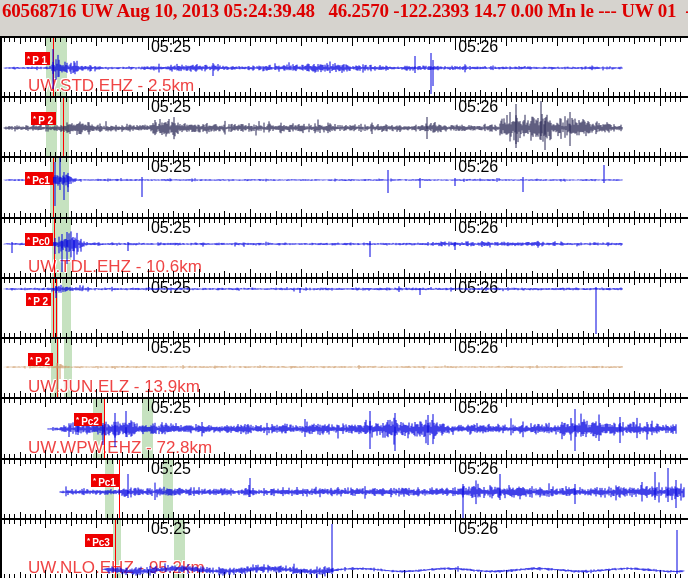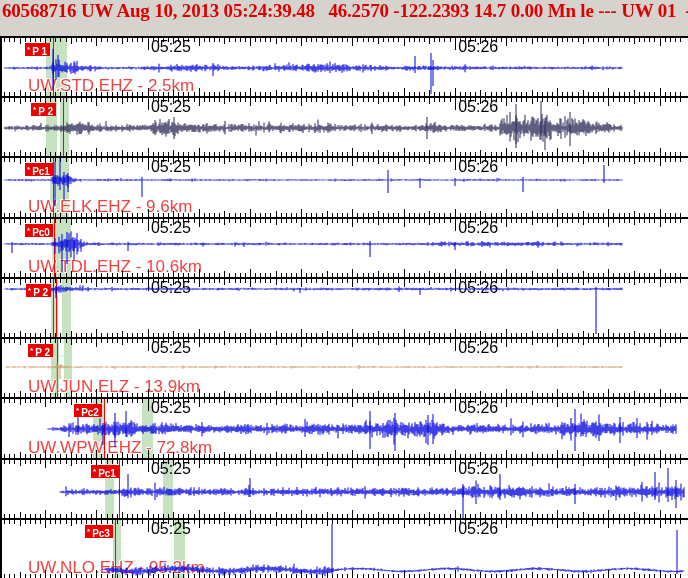--- a/index.html
+++ b/index.html
@@ -12,21 +12,21 @@
           font-family:"Liberation Serif",serif;font-weight:bold;font-size:12.5px;color:#dd0000;}
   #plot{position:absolute;left:0;top:36px;width:688px;height:542px;background:#ffffff;}
   #left-edge{position:absolute;left:0;top:36px;width:2px;height:542px;background:#000;z-index:9;}
   .row{position:absolute;left:0;width:688px;border-top:2px solid #000;box-sizing:border-box;
        background:#fff;overflow:hidden;}
   .band{position:absolute;top:0;bottom:0;background:#c6e2c0;z-index:0;}
   .tlabel{position:absolute;top:0px;font-size:16px;color:#000;z-index:1;white-space:pre;}
   .slabel{position:absolute;bottom:0px;left:28px;font-size:17px;color:#ef4444;z-index:1;white-space:pre;
           text-shadow:-1px 0 #fff,1px 0 #fff,0 -1px #fff,0 1px #fff,1px 1px #fff,-1px -1px #fff;}
   .wsvg{position:absolute;left:0;top:0;z-index:2;}
-  .flag{position:absolute;top:5px;height:13px;line-height:13px;background:#ee0000;color:#fff;
+  .flag{position:absolute;top:14px;height:13px;line-height:13px;background:#ee0000;color:#fff;
         z-index:3;padding:0 3px 0 2px;font-size:10px;font-weight:bold;white-space:pre;}
   .flag .star{font-size:8px;vertical-align:3px;margin-right:2px;}
 </style>
 </head>
 <body>
 
 <div id="app">
   <div id="header">
     <div id="title">60568716 UW Aug 10, 2013 05:24:39.48   46.2570 -122.2393 14.7 0.00 Mn le --- UW 01  -1</div>
   </div>
@@ -52,21 +52,20 @@
           <path d="M4.6 0L4.6 4M4.6 58L4.6 54M9.7 0L9.7 4M9.7 58L9.7 54M14.8 0L14.8 4M14.8 58L14.8 54M20.0 0L20.0 6M20.0 58L20.0 52M25.1 0L25.1 4M25.1 58L25.1 54M30.2 0L30.2 4M30.2 58L30.2 54M35.3 0L35.3 4M35.3 58L35.3 54M40.4 0L40.4 4M40.4 58L40.4 54M45.6 0L45.6 8M45.6 58L45.6 50M50.7 0L50.7 4M50.7 58L50.7 54M55.8 0L55.8 4M55.8 58L55.8 54M60.9 0L60.9 4M60.9 58L60.9 54M66.0 0L66.0 4M66.0 58L66.0 54M71.2 0L71.2 6M71.2 58L71.2 52M76.3 0L76.3 4M76.3 58L76.3 54M81.4 0L81.4 4M81.4 58L81.4 54M86.5 0L86.5 4M86.5 58L86.5 54M91.6 0L91.6 4M91.6 58L91.6 54M96.8 0L96.8 8M96.8 58L96.8 50M101.9 0L101.9 4M101.9 58L101.9 54M107.0 0L107.0 4M107.0 58L107.0 54M112.1 0L112.1 4M112.1 58L112.1 54M117.2 0L117.2 4M117.2 58L117.2 54M122.4 0L122.4 6M122.4 58L122.4 52M127.5 0L127.5 4M127.5 58L127.5 54M132.6 0L132.6 4M132.6 58L132.6 54M137.7 0L137.7 4M137.7 58L137.7 54M142.8 0L142.8 4M142.8 58L142.8 54M148.0 0L148.0 12M148.0 58L148.0 50M153.1 0L153.1 4M153.1 58L153.1 54M158.2 0L158.2 4M158.2 58L158.2 54M163.3 0L163.3 4M163.3 58L163.3 54M168.4 0L168.4 4M168.4 58L168.4 54M173.6 0L173.6 6M173.6 58L173.6 52M178.7 0L178.7 4M178.7 58L178.7 54M183.8 0L183.8 4M183.8 58L183.8 54M188.9 0L188.9 4M188.9 58L188.9 54M194.0 0L194.0 4M194.0 58L194.0 54M199.2 0L199.2 8M199.2 58L199.2 50M204.3 0L204.3 4M204.3 58L204.3 54M209.4 0L209.4 4M209.4 58L209.4 54M214.5 0L214.5 4M214.5 58L214.5 54M219.6 0L219.6 4M219.6 58L219.6 54M224.8 0L224.8 6M224.8 58L224.8 52M229.9 0L229.9 4M229.9 58L229.9 54M235.0 0L235.0 4M235.0 58L235.0 54M240.1 0L240.1 4M240.1 58L240.1 54M245.2 0L245.2 4M245.2 58L245.2 54M250.4 0L250.4 8M250.4 58L250.4 50M255.5 0L255.5 4M255.5 58L255.5 54M260.6 0L260.6 4M260.6 58L260.6 54M265.7 0L265.7 4M265.7 58L265.7 54M270.8 0L270.8 4M270.8 58L270.8 54M276.0 0L276.0 6M276.0 58L276.0 52M281.1 0L281.1 4M281.1 58L281.1 54M286.2 0L286.2 4M286.2 58L286.2 54M291.3 0L291.3 4M291.3 58L291.3 54M296.4 0L296.4 4M296.4 58L296.4 54M301.6 0L301.6 8M301.6 58L301.6 50M306.7 0L306.7 4M306.7 58L306.7 54M311.8 0L311.8 4M311.8 58L311.8 54M316.9 0L316.9 4M316.9 58L316.9 54M322.0 0L322.0 4M322.0 58L322.0 54M327.2 0L327.2 6M327.2 58L327.2 52M332.3 0L332.3 4M332.3 58L332.3 54M337.4 0L337.4 4M337.4 58L337.4 54M342.5 0L342.5 4M342.5 58L342.5 54M347.6 0L347.6 4M347.6 58L347.6 54M352.8 0L352.8 8M352.8 58L352.8 50M357.9 0L357.9 4M357.9 58L357.9 54M363.0 0L363.0 4M363.0 58L363.0 54M368.1 0L368.1 4M368.1 58L368.1 54M373.2 0L373.2 4M373.2 58L373.2 54M378.4 0L378.4 6M378.4 58L378.4 52M383.5 0L383.5 4M383.5 58L383.5 54M388.6 0L388.6 4M388.6 58L388.6 54M393.7 0L393.7 4M393.7 58L393.7 54M398.8 0L398.8 4M398.8 58L398.8 54M404.0 0L404.0 8M404.0 58L404.0 50M409.1 0L409.1 4M409.1 58L409.1 54M414.2 0L414.2 4M414.2 58L414.2 54M419.3 0L419.3 4M419.3 58L419.3 54M424.4 0L424.4 4M424.4 58L424.4 54M429.6 0L429.6 6M429.6 58L429.6 52M434.7 0L434.7 4M434.7 58L434.7 54M439.8 0L439.8 4M439.8 58L439.8 54M444.9 0L444.9 4M444.9 58L444.9 54M450.0 0L450.0 4M450.0 58L450.0 54M455.2 0L455.2 12M455.2 58L455.2 50M460.3 0L460.3 4M460.3 58L460.3 54M465.4 0L465.4 4M465.4 58L465.4 54M470.5 0L470.5 4M470.5 58L470.5 54M475.6 0L475.6 4M475.6 58L475.6 54M480.8 0L480.8 6M480.8 58L480.8 52M485.9 0L485.9 4M485.9 58L485.9 54M491.0 0L491.0 4M491.0 58L491.0 54M496.1 0L496.1 4M496.1 58L496.1 54M501.2 0L501.2 4M501.2 58L501.2 54M506.4 0L506.4 8M506.4 58L506.4 50M511.5 0L511.5 4M511.5 58L511.5 54M516.6 0L516.6 4M516.6 58L516.6 54M521.7 0L521.7 4M521.7 58L521.7 54M526.8 0L526.8 4M526.8 58L526.8 54M532.0 0L532.0 6M532.0 58L532.0 52M537.1 0L537.1 4M537.1 58L537.1 54M542.2 0L542.2 4M542.2 58L542.2 54M547.3 0L547.3 4M547.3 58L547.3 54M552.4 0L552.4 4M552.4 58L552.4 54M557.6 0L557.6 8M557.6 58L557.6 50M562.7 0L562.7 4M562.7 58L562.7 54M567.8 0L567.8 4M567.8 58L567.8 54M572.9 0L572.9 4M572.9 58L572.9 54M578.0 0L578.0 4M578.0 58L578.0 54M583.2 0L583.2 6M583.2 58L583.2 52M588.3 0L588.3 4M588.3 58L588.3 54M593.4 0L593.4 4M593.4 58L593.4 54M598.5 0L598.5 4M598.5 58L598.5 54M603.6 0L603.6 4M603.6 58L603.6 54M608.8 0L608.8 8M608.8 58L608.8 50M613.9 0L613.9 4M613.9 58L613.9 54M619.0 0L619.0 4M619.0 58L619.0 54M624.1 0L624.1 4M624.1 58L624.1 54M629.2 0L629.2 4M629.2 58L629.2 54M634.4 0L634.4 6M634.4 58L634.4 52M639.5 0L639.5 4M639.5 58L639.5 54M644.6 0L644.6 4M644.6 58L644.6 54M649.7 0L649.7 4M649.7 58L649.7 54M654.8 0L654.8 4M654.8 58L654.8 54M660.0 0L660.0 8M660.0 58L660.0 50M665.1 0L665.1 4M665.1 58L665.1 54M670.2 0L670.2 4M670.2 58L670.2 54M675.3 0L675.3 4M675.3 58L675.3 54M680.4 0L680.4 4M680.4 58L680.4 54" stroke="#000" stroke-width="1" shape-rendering="crispEdges"></path>
           <path d="M63 0L63 58" stroke="#ff0000" stroke-width="1" shape-rendering="crispEdges"></path>
           <path d="M4 29.6L4 30.3M5 29.4L5 30.8M6 28.6L6 31.5M7 29.5L7 30.8M8 28.8L8 31.1M9 28.0L9 31.6M10 28.5L10 31.3M11 28.7L11 30.6M12 28.2L12 31.8M13 29.2L13 30.6M14 29.6L14 31.0M15 28.0L15 33.4M16 29.2L16 31.1M17 27.4L17 31.7M18 29.0L18 31.3M19 27.8L19 31.0M20 29.2L20 30.7M21 28.7L21 31.8M22 29.3L22 31.6M23 28.5L23 31.3M24 29.3L24 31.0M25 29.1L25 31.1M26 27.3L26 32.0M27 27.6L27 31.5M28 27.9L28 32.8M29 29.5L29 31.0M30 28.8L30 31.5M31 28.9L31 30.8M32 28.3L32 31.4M33 27.2L33 32.6M34 26.9L34 31.4M35 28.7L35 31.6M36 27.7L36 31.8M37 28.6L37 31.5M38 28.4L38 32.3M39 28.1L39 32.0M40 27.2L40 31.7M41 25.1L41 32.0M42 29.2L42 31.4M43 29.0L43 31.4M44 29.0L44 31.2M45 29.2L45 30.6M46 27.0L46 33.5M47 28.9L47 31.2M48 26.8L48 33.6M49 29.4L49 31.5M50 28.5L50 31.4M51 29.2L51 32.1M52 28.9L52 31.1M53 28.7L53 31.3M54 28.7L54 32.2M55 27.4L55 32.5M56 29.1L56 31.7M57 27.3L57 32.9M58 28.5L58 31.5M59 28.7L59 32.1M60 28.8L60 32.4M61 27.2L61 33.9M62 27.9L62 33.0M63 29.2L63 31.6M64 27.8L64 33.9M65 28.2L65 31.9M66 28.1L66 33.0M67 24.4L67 34.7M68 26.9L68 34.3M69 26.3L69 34.1M70 26.5L70 35.9M71 26.4L71 33.2M72 25.2L72 32.8M73 27.5L73 33.3M74 26.7L74 32.3M75 27.9L75 32.9M76 26.9L76 32.7M77 25.9L77 36.9M78 26.0L78 33.2M79 25.1L79 35.9M80 23.6L80 36.0M81 26.4L81 36.2M82 25.7L82 34.3M83 25.7L83 32.3M84 27.4L84 31.8M85 26.7L85 33.0M86 26.8L86 32.0M87 28.0L87 32.3M88 24.1L88 34.2M89 24.3L89 36.5M90 27.4L90 33.8M91 28.0L91 32.1M92 26.5L92 32.9M93 27.9L93 32.9M94 28.5L94 32.7M95 28.7L95 31.2M96 28.9L96 32.3M97 27.7L97 32.6M98 26.8L98 31.5M99 28.7L99 33.0M100 25.5L100 34.1M101 28.0L101 33.3M102 28.5L102 32.6M103 29.4L103 30.9M104 27.8L104 31.4M105 29.4L105 31.3M106 23.2L106 32.9M107 28.3L107 32.1M108 28.6L108 33.4M109 29.0L109 32.1M110 29.0L110 32.4M111 27.8L111 33.3M112 28.1L112 32.2M113 28.4L113 32.2M114 28.8L114 31.1M115 28.7L115 32.4M116 26.9L116 33.5M117 28.5L117 31.6M118 29.0L118 32.1M119 28.4L119 32.0M120 29.0L120 31.2M121 29.1L121 31.6M122 27.3L122 33.8M123 28.4L123 32.3M124 29.0L124 32.1M125 29.2L125 31.2M126 28.4L126 32.2M127 25.8L127 31.8M128 28.9L128 32.6M129 27.3L129 32.3M130 26.6L130 33.6M131 27.4L131 31.7M132 28.7L132 31.3M133 27.8L133 32.8M134 27.4L134 31.4M135 28.9L135 31.4M136 29.0L136 31.7M137 27.1L137 31.7M138 28.3L138 32.0M139 28.3L139 32.4M140 27.2L140 31.3M141 28.2L141 32.3M142 27.6L142 31.7M143 27.0L143 31.0M144 28.1L144 31.7M145 26.7L145 31.8M146 28.7L146 31.2M147 27.4L147 32.0M148 28.0L148 31.5M149 28.7L149 30.9M150 27.3L150 31.4M151 27.4L151 33.3M152 27.1L152 32.2M153 25.1L153 35.4M154 26.8L154 35.5M155 22.0L155 37.1M156 24.3L156 35.7M157 28.2L157 33.9M158 27.9L158 31.3M159 25.8L159 33.3M160 21.0L160 35.1M161 27.3L161 34.9M162 24.5L162 37.0M163 27.1L163 34.4M164 24.9L164 36.1M165 24.4L165 34.9M166 24.3L166 38.6M167 25.9L167 36.2M168 23.1L168 34.9M169 21.0L169 35.7M170 28.4L170 31.7M171 27.3L171 34.6M172 23.9L172 34.1M173 24.8L173 36.9M174 19.1L174 41.2M175 25.3L175 38.3M176 27.4L176 34.1M177 27.3L177 35.1M178 24.6L178 36.0M179 27.5L179 31.8M180 26.1L180 33.1M181 28.1L181 32.0M182 26.9L182 34.1M183 28.1L183 32.4M184 25.9L184 32.5M185 25.2L185 31.9M186 28.4L186 32.6M187 26.7L187 33.9M188 28.1L188 32.0M189 26.9L189 33.4M190 26.9L190 31.7M191 26.7L191 31.8M192 26.8L192 34.0M193 27.6L193 33.6M194 27.2L194 33.8M195 26.7L195 34.0M196 27.7L196 33.4M197 28.7L197 30.8M198 26.7L198 33.5M199 26.9L199 34.3M200 28.4L200 34.3M201 28.6L201 31.5M202 27.9L202 31.2M203 26.2L203 33.8M204 26.8L204 32.8M205 28.9L205 32.6M206 26.2L206 33.3M207 25.0L207 35.6M208 28.5L208 32.6M209 27.7L209 34.1M210 27.8L210 31.7M211 27.9L211 33.6M212 28.2L212 32.8M213 27.6L213 31.4M214 26.7L214 33.5M215 26.3L215 32.4M216 26.2L216 33.1M217 27.8L217 31.9M218 29.1L218 31.7M219 28.4L219 33.3M220 27.9L220 33.2M221 28.5L221 31.2M222 27.7L222 31.5M223 28.8L223 32.6M224 26.7L224 34.5M225 22.9L225 36.5M226 29.3L226 31.3M227 29.2L227 30.9M228 28.6L228 30.6M229 26.2L229 33.6M230 28.8L230 30.6M231 26.3L231 34.0M232 25.9L232 33.1M233 28.5L233 31.8M234 27.0L234 32.2M235 26.1L235 32.4M236 28.2L236 31.3M237 28.1L237 31.7M238 27.6L238 32.9M239 26.7L239 31.5M240 27.9L240 31.0M241 26.2L241 33.0M242 26.1L242 32.7M243 26.3L243 33.8M244 28.3L244 31.3M245 27.5L245 32.3M246 27.3L246 32.2M247 28.6L247 30.8M248 28.0L248 31.1M249 25.2L249 33.7M250 28.3L250 31.8M251 27.9L251 33.4M252 28.0L252 33.1M253 29.3L253 31.5M254 26.5L254 33.0M255 29.0L255 31.0M256 27.1L256 37.5M257 28.2L257 32.4M258 28.3L258 31.5M259 23.1L259 32.7M260 27.6L260 31.0M261 27.6L261 32.7M262 28.2L262 30.8M263 29.2L263 31.5M264 24.6L264 34.5M265 29.0L265 31.6M266 29.3L266 31.5M267 28.1L267 31.8M268 26.3L268 31.7M269 23.3L269 34.4M270 25.7L270 32.9M271 27.3L271 31.4M272 28.1L272 30.9M273 27.4L273 33.0M274 28.5L274 31.4M275 28.5L275 31.2M276 28.0L276 31.9M277 28.7L277 31.4M278 27.9L278 31.9M279 27.7L279 31.8M280 27.4L280 34.5M281 24.7L281 35.3M282 28.1L282 33.0M283 28.1L283 32.7M284 27.0L284 33.4M285 28.4L285 31.5M286 27.9L286 31.5M287 28.3L287 31.8M288 28.7L288 32.1M289 28.3L289 33.9M290 26.9L290 34.0M291 27.2L291 31.2M292 26.8L292 31.7M293 25.3L293 33.4M294 28.8L294 31.4M295 27.5L295 31.6M296 27.4L296 32.4M297 28.5L297 31.3M298 26.8L298 33.0M299 26.1L299 32.7M300 28.0L300 33.4M301 27.7L301 33.0M302 27.8L302 33.5M303 27.6L303 35.1M304 25.9L304 32.2M305 28.2L305 31.9M306 29.3L306 31.3M307 28.1L307 31.5M308 29.2L308 30.8M309 25.7L309 34.2M310 28.2L310 31.4M311 27.1L311 31.6M312 29.1L312 32.1M313 28.8L313 31.0M314 28.7L314 33.1M315 25.3L315 35.2M316 28.2L316 33.6M317 28.8L317 32.0M318 21.5L318 33.7M319 27.0L319 32.1M320 26.9L320 35.0M321 27.8L321 31.7M322 27.6L322 31.0M323 29.0L323 32.2M324 28.3L324 34.4M325 28.9L325 31.8M326 28.0L326 32.4M327 28.1L327 32.9M328 24.6L328 35.1M329 26.8L329 32.9M330 25.3L330 34.1M331 26.5L331 31.7M332 28.6L332 32.9M333 28.0L333 31.3M334 28.8L334 32.3M335 26.0L335 33.1M336 28.6L336 31.3M337 28.9L337 31.1M338 27.1L338 31.1M339 29.3L339 30.9M340 27.1L340 32.9M341 28.9L341 30.7M342 27.3L342 31.7M343 28.7L343 30.5M344 28.7L344 33.0M345 28.0L345 32.2M346 27.0L346 32.3M347 28.5L347 31.2M348 28.2L348 30.9M349 29.1L349 31.3M350 27.2L350 32.5M351 27.8L351 32.2M352 27.9L352 32.3M353 27.5L353 31.1M354 27.7L354 33.2M355 26.3L355 32.0M356 28.8L356 31.4M357 28.6L357 30.8M358 28.8L358 30.5M359 27.1L359 32.9M360 28.9L360 31.1M361 25.8L361 34.0M362 28.9L362 31.0M363 28.8L363 32.4M364 29.5L364 30.5M365 26.5L365 33.0M366 28.5L366 31.1M367 28.5L367 32.3M368 28.1L368 31.4M369 29.3L369 30.8M370 28.4L370 30.6M371 26.3L371 33.4M372 24.6L372 36.0M373 27.0L373 31.5M374 28.5L374 30.8M375 29.0L375 32.4M376 28.5L376 31.4M377 27.5L377 31.2M378 26.0L378 32.3M379 28.3L379 32.1M380 28.7L380 32.0M381 27.9L381 31.4M382 28.6L382 34.0M383 28.1L383 32.9M384 27.9L384 32.7M385 27.7L385 31.4M386 26.3L386 33.1M387 27.1L387 33.4M388 28.8L388 31.2M389 27.9L389 30.9M390 28.8L390 31.8M391 28.0L391 30.9M392 27.1L392 32.6M393 28.6L393 33.2M394 29.0L394 30.9M395 28.7L395 31.8M396 28.3L396 31.3M397 27.6L397 33.8M398 28.7L398 32.2M399 27.7L399 32.2M400 27.3L400 34.0M401 28.4L401 32.5M402 29.3L402 31.3M403 29.1L403 31.5M404 28.4L404 31.6M405 28.5L405 31.6M406 28.5L406 31.0M407 28.7L407 31.9M408 28.5L408 32.4M409 28.3L409 31.4M410 28.9L410 31.1M411 28.8L411 30.5M412 28.4L412 32.2M413 28.7L413 31.4M414 28.2L414 31.9M415 27.9L415 32.1M416 26.7L416 33.5M417 29.5L417 30.6M418 28.3L418 31.3M419 28.1L419 31.3M420 28.7L420 33.0M421 27.8L421 32.3M422 27.1L422 32.0M423 27.5L423 32.1M424 28.6L424 31.8M425 28.2L425 33.2M426 25.5L426 33.0M427 27.8L427 30.8M428 28.5L428 33.1M429 27.7L429 31.3M430 26.5L430 32.0M431 25.0L431 33.1M432 27.8L432 31.2M433 26.9L433 34.5M434 25.1L434 34.5M435 24.0L435 34.1M436 27.5L436 32.8M437 28.7L437 32.6M438 27.9L438 34.4M439 26.6L439 32.5M440 27.0L440 33.5M441 27.6L441 34.1M442 28.8L442 31.9M443 28.5L443 31.8M444 27.7L444 31.5M445 27.5L445 32.4M446 28.1L446 33.5M447 29.0L447 31.7M448 29.5L448 31.1M449 28.6L449 30.7M450 29.0L450 31.3M451 27.4L451 32.5M452 27.0L452 31.0M453 27.8L453 31.2M454 27.6L454 32.4M455 29.1L455 30.9M456 27.4L456 33.0M457 26.6L457 31.3M458 28.0L458 32.5M459 28.5L459 32.9M460 27.7L460 32.4M461 28.7L461 31.3M462 26.7L462 33.0M463 28.2L463 32.1M464 28.1L464 32.8M465 28.6L465 32.9M466 29.1L466 31.9M467 28.8L467 31.7M468 28.6L468 31.4M469 27.1L469 31.4M470 28.6L470 31.7M471 27.4L471 32.3M472 28.0L472 31.0M473 28.5L473 32.6M474 28.1L474 31.9M475 28.1L475 32.3M476 29.3L476 30.8M477 28.1L477 31.4M478 28.3L478 30.9M479 28.1L479 31.9M480 28.1L480 32.0M481 29.2L481 32.2M482 28.5L482 32.2M483 29.4L483 30.8M484 26.8L484 31.6M485 25.8L485 33.1M486 28.7L486 30.6M487 28.4L487 31.7M488 28.4L488 32.3M489 28.1L489 31.5M490 27.1L490 33.6M491 26.9L491 32.9M492 26.5L492 33.7M493 28.7L493 31.4M494 29.1L494 31.4M495 26.8L495 32.2M496 28.1L496 33.1M497 29.2L497 31.4M498 28.7L498 31.8M499 29.3L499 30.9M500 25.6L500 37.4M501 22.7L501 35.5M502 20.7L502 36.2M503 25.9L503 32.2M504 20.4L504 35.4M505 24.6L505 35.1M506 26.4L506 36.5M507 17.0L507 36.7M508 26.3L508 35.8M509 25.4L509 35.1M510 14.0L510 43.5M511 26.4L511 38.7M512 24.0L512 35.0M513 23.2L513 32.9M514 23.6L514 42.3M515 23.7L515 34.4M516 17.2L516 46.0M517 19.9L517 35.8M518 23.3L518 44.1M519 24.3L519 33.8M520 23.1L520 40.1M521 25.9L521 36.1M522 27.3L522 32.4M523 23.4L523 35.1M524 22.1L524 38.3M525 16.8L525 35.2M526 26.7L526 35.0M527 24.7L527 34.8M528 22.3L528 36.0M529 27.6L529 32.1M530 25.6L530 34.2M531 23.1L531 42.7M532 18.7L532 37.4M533 18.9L533 38.9M534 20.3L534 35.3M535 25.3L535 35.7M536 21.6L536 38.8M537 22.7L537 37.2M538 20.0L538 38.7M539 27.3L539 35.5M540 23.8L540 41.5M541 23.1L541 38.0M542 16.0L542 35.3M543 20.6L543 43.7M544 26.3L544 37.9M545 22.9L545 36.7M546 18.9L546 38.9M547 16.8L547 40.4M548 23.6L548 33.8M549 24.5L549 38.0M550 22.5L550 42.2M551 24.9L551 41.1M552 27.5L552 31.9M553 26.4L553 33.4M554 26.5L554 33.4M555 27.5L555 32.1M556 27.2L556 34.2M557 24.8L557 33.3M558 25.7L558 38.1M559 26.9L559 35.1M560 20.2L560 35.0M561 20.7L561 40.9M562 27.9L562 31.4M563 24.5L563 34.1M564 28.3L564 31.6M565 18.2L565 39.8M566 28.1L566 32.1M567 22.3L567 37.4M568 20.4L568 34.2M569 25.6L569 33.1M570 25.9L570 34.7M571 27.3L571 35.7M572 20.0L572 35.3M573 21.7L573 34.7M574 26.7L574 34.8M575 20.6L575 35.7M576 24.4L576 35.3M577 25.1L577 37.3M578 27.1L578 33.6M579 22.1L579 37.3M580 24.5L580 34.2M581 24.7L581 33.8M582 23.6L582 34.2M583 21.1L583 34.0M584 22.2L584 35.6M585 23.7L585 32.9M586 26.7L586 38.1M587 25.1L587 34.3M588 23.1L588 35.3M589 24.2L589 35.3M590 26.2L590 34.7M591 28.5L591 32.6M592 26.6L592 34.6M593 25.8L593 32.9M594 27.3L594 31.6M595 28.3L595 32.0M596 24.7L596 36.1M597 23.4L597 34.2M598 27.3L598 31.0M599 25.1L599 33.5M600 27.2L600 32.8M601 27.0L601 32.4M602 28.8L602 33.4M603 26.3L603 32.4M604 26.7L604 32.9M605 26.5L605 34.3M606 26.5L606 31.8M607 24.2L607 32.6M608 25.7L608 33.3M609 26.2L609 34.6M610 26.2L610 31.3M611 27.0L611 32.7M612 28.9L612 31.5M613 28.9L613 31.7M614 26.2L614 33.5M615 28.0L615 31.5M616 28.8L616 30.9M617 28.6L617 31.9M618 28.7L618 30.9M619 28.1L619 32.2M620 28.1L620 31.4M621 26.7L621 33.2M622 29.0L622 31.5M427 19L427 41M516 6L516 50M541 3L541 42M545 20L545 52M570 14L570 48" stroke="#2b2857" stroke-width="1" fill="none"></path>
         </svg>
         <div class="flag" style="left: 31px;"><span class="star">*</span><span>P 2</span></div>
       </div>
       <div class="row" style="top: 120px; height: 61px;">
         <div class="band" style="left: 50px; width: 19px;"></div>
         <span class="tlabel" style="left: 150.96px;">05:25</span>
         <span class="tlabel" style="left: 458.16px;">05:26</span>
-        <span class="slabel">UW.ELK.EHZ - 9.6km</span>
         <svg width="688" height="59" viewBox="0 0 688 59" class="wsvg">
           <path d="M4.6 0L4.6 4M4.6 59L4.6 55M9.7 0L9.7 4M9.7 59L9.7 55M14.8 0L14.8 4M14.8 59L14.8 55M20.0 0L20.0 6M20.0 59L20.0 53M25.1 0L25.1 4M25.1 59L25.1 55M30.2 0L30.2 4M30.2 59L30.2 55M35.3 0L35.3 4M35.3 59L35.3 55M40.4 0L40.4 4M40.4 59L40.4 55M45.6 0L45.6 8M45.6 59L45.6 51M50.7 0L50.7 4M50.7 59L50.7 55M55.8 0L55.8 4M55.8 59L55.8 55M60.9 0L60.9 4M60.9 59L60.9 55M66.0 0L66.0 4M66.0 59L66.0 55M71.2 0L71.2 6M71.2 59L71.2 53M76.3 0L76.3 4M76.3 59L76.3 55M81.4 0L81.4 4M81.4 59L81.4 55M86.5 0L86.5 4M86.5 59L86.5 55M91.6 0L91.6 4M91.6 59L91.6 55M96.8 0L96.8 8M96.8 59L96.8 51M101.9 0L101.9 4M101.9 59L101.9 55M107.0 0L107.0 4M107.0 59L107.0 55M112.1 0L112.1 4M112.1 59L112.1 55M117.2 0L117.2 4M117.2 59L117.2 55M122.4 0L122.4 6M122.4 59L122.4 53M127.5 0L127.5 4M127.5 59L127.5 55M132.6 0L132.6 4M132.6 59L132.6 55M137.7 0L137.7 4M137.7 59L137.7 55M142.8 0L142.8 4M142.8 59L142.8 55M148.0 0L148.0 12M148.0 59L148.0 51M153.1 0L153.1 4M153.1 59L153.1 55M158.2 0L158.2 4M158.2 59L158.2 55M163.3 0L163.3 4M163.3 59L163.3 55M168.4 0L168.4 4M168.4 59L168.4 55M173.6 0L173.6 6M173.6 59L173.6 53M178.7 0L178.7 4M178.7 59L178.7 55M183.8 0L183.8 4M183.8 59L183.8 55M188.9 0L188.9 4M188.9 59L188.9 55M194.0 0L194.0 4M194.0 59L194.0 55M199.2 0L199.2 8M199.2 59L199.2 51M204.3 0L204.3 4M204.3 59L204.3 55M209.4 0L209.4 4M209.4 59L209.4 55M214.5 0L214.5 4M214.5 59L214.5 55M219.6 0L219.6 4M219.6 59L219.6 55M224.8 0L224.8 6M224.8 59L224.8 53M229.9 0L229.9 4M229.9 59L229.9 55M235.0 0L235.0 4M235.0 59L235.0 55M240.1 0L240.1 4M240.1 59L240.1 55M245.2 0L245.2 4M245.2 59L245.2 55M250.4 0L250.4 8M250.4 59L250.4 51M255.5 0L255.5 4M255.5 59L255.5 55M260.6 0L260.6 4M260.6 59L260.6 55M265.7 0L265.7 4M265.7 59L265.7 55M270.8 0L270.8 4M270.8 59L270.8 55M276.0 0L276.0 6M276.0 59L276.0 53M281.1 0L281.1 4M281.1 59L281.1 55M286.2 0L286.2 4M286.2 59L286.2 55M291.3 0L291.3 4M291.3 59L291.3 55M296.4 0L296.4 4M296.4 59L296.4 55M301.6 0L301.6 8M301.6 59L301.6 51M306.7 0L306.7 4M306.7 59L306.7 55M311.8 0L311.8 4M311.8 59L311.8 55M316.9 0L316.9 4M316.9 59L316.9 55M322.0 0L322.0 4M322.0 59L322.0 55M327.2 0L327.2 6M327.2 59L327.2 53M332.3 0L332.3 4M332.3 59L332.3 55M337.4 0L337.4 4M337.4 59L337.4 55M342.5 0L342.5 4M342.5 59L342.5 55M347.6 0L347.6 4M347.6 59L347.6 55M352.8 0L352.8 8M352.8 59L352.8 51M357.9 0L357.9 4M357.9 59L357.9 55M363.0 0L363.0 4M363.0 59L363.0 55M368.1 0L368.1 4M368.1 59L368.1 55M373.2 0L373.2 4M373.2 59L373.2 55M378.4 0L378.4 6M378.4 59L378.4 53M383.5 0L383.5 4M383.5 59L383.5 55M388.6 0L388.6 4M388.6 59L388.6 55M393.7 0L393.7 4M393.7 59L393.7 55M398.8 0L398.8 4M398.8 59L398.8 55M404.0 0L404.0 8M404.0 59L404.0 51M409.1 0L409.1 4M409.1 59L409.1 55M414.2 0L414.2 4M414.2 59L414.2 55M419.3 0L419.3 4M419.3 59L419.3 55M424.4 0L424.4 4M424.4 59L424.4 55M429.6 0L429.6 6M429.6 59L429.6 53M434.7 0L434.7 4M434.7 59L434.7 55M439.8 0L439.8 4M439.8 59L439.8 55M444.9 0L444.9 4M444.9 59L444.9 55M450.0 0L450.0 4M450.0 59L450.0 55M455.2 0L455.2 12M455.2 59L455.2 51M460.3 0L460.3 4M460.3 59L460.3 55M465.4 0L465.4 4M465.4 59L465.4 55M470.5 0L470.5 4M470.5 59L470.5 55M475.6 0L475.6 4M475.6 59L475.6 55M480.8 0L480.8 6M480.8 59L480.8 53M485.9 0L485.9 4M485.9 59L485.9 55M491.0 0L491.0 4M491.0 59L491.0 55M496.1 0L496.1 4M496.1 59L496.1 55M501.2 0L501.2 4M501.2 59L501.2 55M506.4 0L506.4 8M506.4 59L506.4 51M511.5 0L511.5 4M511.5 59L511.5 55M516.6 0L516.6 4M516.6 59L516.6 55M521.7 0L521.7 4M521.7 59L521.7 55M526.8 0L526.8 4M526.8 59L526.8 55M532.0 0L532.0 6M532.0 59L532.0 53M537.1 0L537.1 4M537.1 59L537.1 55M542.2 0L542.2 4M542.2 59L542.2 55M547.3 0L547.3 4M547.3 59L547.3 55M552.4 0L552.4 4M552.4 59L552.4 55M557.6 0L557.6 8M557.6 59L557.6 51M562.7 0L562.7 4M562.7 59L562.7 55M567.8 0L567.8 4M567.8 59L567.8 55M572.9 0L572.9 4M572.9 59L572.9 55M578.0 0L578.0 4M578.0 59L578.0 55M583.2 0L583.2 6M583.2 59L583.2 53M588.3 0L588.3 4M588.3 59L588.3 55M593.4 0L593.4 4M593.4 59L593.4 55M598.5 0L598.5 4M598.5 59L598.5 55M603.6 0L603.6 4M603.6 59L603.6 55M608.8 0L608.8 8M608.8 59L608.8 51M613.9 0L613.9 4M613.9 59L613.9 55M619.0 0L619.0 4M619.0 59L619.0 55M624.1 0L624.1 4M624.1 59L624.1 55M629.2 0L629.2 4M629.2 59L629.2 55M634.4 0L634.4 6M634.4 59L634.4 53M639.5 0L639.5 4M639.5 59L639.5 55M644.6 0L644.6 4M644.6 59L644.6 55M649.7 0L649.7 4M649.7 59L649.7 55M654.8 0L654.8 4M654.8 59L654.8 55M660.0 0L660.0 8M660.0 59L660.0 51M665.1 0L665.1 4M665.1 59L665.1 55M670.2 0L670.2 4M670.2 59L670.2 55M675.3 0L675.3 4M675.3 59L675.3 55M680.4 0L680.4 4M680.4 59L680.4 55" stroke="#000" stroke-width="1" shape-rendering="crispEdges"></path>
           <path d="M53 0L53 59" stroke="#ff0000" stroke-width="1" shape-rendering="crispEdges"></path>
           <path d="M4 21.8L4 22.1M5 21.8L5 22.3M6 21.7L6 22.6M7 21.6L7 22.3M8 21.7L8 22.3M9 21.2L9 22.7M10 21.3L10 22.6M11 21.4L11 22.5M12 21.4L12 22.4M13 21.5L13 22.4M14 21.7L14 22.7M15 21.2L15 23.0M16 21.7L16 22.4M17 21.7L17 22.2M18 21.4L18 22.7M19 21.1L19 23.0M20 21.6L20 22.4M21 21.6L21 22.4M22 21.2L22 22.9M23 21.4L23 22.7M24 21.8L24 22.4M25 21.6L25 22.5M26 20.7L26 23.4M27 21.6L27 22.4M28 21.4L28 23.1M29 21.0L29 22.8M30 21.7L30 22.4M31 21.2L31 23.6M32 21.5L32 22.7M33 21.6L33 22.7M34 21.4L34 23.0M35 21.5L35 22.4M36 21.6L36 22.3M37 21.4L37 22.4M38 21.3L38 22.4M39 21.8L39 22.3M40 21.6L40 23.1M41 21.6L41 22.3M42 20.9L42 22.4M43 21.7L43 22.5M44 21.4L44 22.5M45 21.5L45 23.0M46 21.6L46 22.3M47 21.7L47 22.4M48 21.0L48 22.4M49 21.4L49 22.6M50 21.6L50 22.8M51 21.6L51 22.4M52 19.5L52 23.4M53 18.8L53 25.7M54 19.0L54 24.6M55 17.2L55 25.9M56 18.9L56 25.5M57 17.2L57 26.0M58 17.8L58 27.7M59 19.5L59 26.1M60 18.6L60 24.0M61 19.1L61 23.6M62 20.0L62 25.8M63 17.5L63 26.9M64 18.7L64 25.4M65 19.6L65 24.4M66 16.8L66 27.4M67 16.6L67 24.3M68 14.9L68 29.3M69 18.2L69 26.0M70 18.6L70 23.5M71 19.0L71 25.9M72 20.2L72 22.8M73 21.1L73 24.4M74 20.6L74 23.3M75 20.7L75 23.9M76 20.4L76 23.0M77 21.6L77 22.4M78 21.5L78 22.6M79 21.5L79 22.7M80 21.0L80 22.7M81 21.1L81 23.7M82 21.7L82 22.1M83 21.7L83 22.3M84 21.4L84 22.3M85 21.4L85 22.5M86 21.5L86 22.3M87 21.7L87 22.3M88 21.4L88 22.5M89 21.5L89 22.4M90 21.7L90 22.7M91 21.4L91 22.4M92 21.6L92 22.6M93 21.4L93 22.3M94 21.6L94 22.5M95 21.7L95 22.4M96 21.3L96 22.5M97 21.5L97 22.4M98 20.8L98 23.0M99 21.4L99 22.5M100 21.2L100 22.6M101 21.2L101 22.8M102 21.6L102 22.3M103 21.6L103 22.6M104 21.2L104 22.6M105 21.0L105 23.0M106 21.6L106 22.5M107 21.6L107 22.7M108 20.5L108 23.5M109 21.6L109 22.3M110 20.8L110 22.9M111 21.3L111 22.5M112 21.6L112 22.5M113 21.2L113 22.4M114 21.7L114 22.3M115 21.2L115 22.4M116 21.2L116 22.7M117 20.9L117 23.1M118 21.0L118 22.8M119 21.6L119 22.2M120 21.6L120 22.3M121 20.1L121 23.1M122 21.6L122 22.6M123 21.6L123 22.6M124 21.6L124 22.4M125 21.5L125 22.6M126 21.5L126 22.5M127 20.9L127 22.9M128 21.6L128 22.6M129 21.6L129 22.5M130 21.4L130 22.6M131 21.2L131 22.8M132 21.5L132 22.6M133 21.7L133 22.5M134 21.8L134 22.3M135 21.3L135 22.9M136 21.2L136 22.8M137 21.3L137 22.4M138 21.7L138 22.4M139 21.5L139 22.7M140 21.1L140 22.6M141 21.6L141 22.4M142 21.7L142 22.4M143 21.3L143 22.4M144 21.7L144 22.2M145 21.5L145 22.7M146 21.5L146 22.3M147 21.6L147 22.2M148 21.2L148 22.8M149 21.8L149 22.4M150 21.7L150 22.4M151 21.5L151 22.4M152 21.4L152 23.0M153 21.8L153 22.1M154 21.3L154 22.4M155 21.6L155 22.4M156 21.5L156 22.6M157 21.8L157 22.3M158 21.4L158 22.4M159 21.6L159 22.6M160 21.8L160 22.2M161 21.6L161 22.4M162 21.1L162 22.7M163 21.6L163 22.4M164 21.1L164 22.6M165 21.3L165 22.6M166 21.6L166 23.1M167 21.3L167 22.3M168 20.9L168 23.0M169 21.7L169 22.6M170 20.4L170 23.3M171 20.9L171 23.1M172 21.5L172 22.5M173 21.7L173 22.2M174 21.5L174 22.3M175 21.5L175 22.3M176 21.3L176 22.4M177 21.4L177 22.3M178 21.7L178 22.5M179 21.4L179 22.3M180 21.6L180 22.9M181 21.5L181 22.4M182 21.7L182 22.5M183 21.5L183 22.4M184 21.4L184 22.5M185 21.8L185 22.4M186 21.3L186 22.8M187 21.6L187 22.4M188 21.3L188 22.5M189 21.4L189 22.6M190 21.2L190 22.5M191 21.6L191 22.4M192 20.5L192 23.8M193 21.4L193 22.8M194 21.7L194 22.3M195 20.3L195 23.2M196 21.6L196 22.1M197 21.5L197 22.9M198 21.7L198 22.3M199 21.7L199 22.2M200 21.5L200 22.7M201 21.3L201 23.0M202 21.3L202 22.5M203 21.7L203 22.4M204 21.6L204 22.2M205 21.5L205 22.7M206 21.2L206 22.7M207 21.8L207 22.3M208 21.5L208 22.6M209 21.6L209 22.4M210 21.1L210 22.8M211 21.7L211 22.4M212 21.6L212 22.6M213 21.8L213 22.2M214 21.6L214 22.6M215 21.6L215 22.6M216 21.8L216 22.6M217 21.4L217 22.5M218 21.6L218 22.5M219 21.2L219 22.4M220 21.6L220 22.9M221 21.4L221 22.7M222 21.7L222 22.2M223 21.1L223 22.4M224 21.6L224 22.6M225 21.6L225 22.6M226 21.6L226 22.4M227 21.7L227 22.3M228 21.4L228 22.2M229 21.4L229 23.3M230 21.7L230 22.3M231 21.5L231 22.7M232 21.6L232 22.4M233 21.1L233 22.9M234 21.6L234 22.4M235 21.6L235 22.4M236 21.7L236 22.1M237 21.6L237 22.6M238 21.8L238 22.2M239 21.5L239 22.8M240 21.6L240 22.7M241 21.7L241 22.3M242 21.8L242 22.5M243 21.6L243 22.4M244 21.7L244 22.4M245 21.0L245 22.7M246 21.5L246 22.2M247 21.5L247 23.1M248 21.2L248 23.0M249 21.5L249 22.2M250 21.4L250 22.7M251 21.5L251 22.5M252 21.1L252 22.5M253 21.7L253 22.1M254 21.2L254 22.4M255 21.4L255 22.5M256 21.5L256 22.3M257 21.8L257 22.3M258 21.4L258 22.3M259 21.1L259 22.4M260 21.1L260 23.0M261 21.4L261 22.5M262 21.5L262 22.3M263 21.5L263 22.9M264 21.4L264 22.4M265 21.8L265 22.4M266 20.8L266 23.5M267 21.4L267 22.4M268 21.3L268 22.6M269 21.6L269 22.5M270 21.7L270 22.3M271 21.2L271 22.5M272 21.8L272 22.4M273 21.5L273 22.6M274 21.2L274 22.9M275 21.7L275 22.7M276 21.6L276 22.4M277 21.9L277 22.2M278 21.6L278 22.7M279 21.5L279 22.4M280 21.3L280 22.5M281 21.8L281 22.4M282 21.5L282 22.3M283 21.7L283 22.4M284 21.8L284 22.4M285 21.5L285 22.2M286 21.8L286 22.3M287 21.5L287 23.0M288 21.4L288 22.4M289 21.3L289 22.7M290 21.8L290 22.3M291 21.4L291 22.4M292 21.2L292 22.4M293 21.7L293 22.2M294 21.3L294 22.4M295 21.5L295 22.4M296 21.4L296 22.5M297 21.7L297 22.4M298 21.6L298 22.3M299 21.5L299 22.4M300 21.5L300 22.3M301 21.5L301 23.0M302 21.7L302 22.2M303 21.1L303 22.8M304 21.7L304 22.3M305 21.3L305 22.7M306 21.4L306 22.6M307 21.7L307 22.4M308 21.4L308 22.7M309 21.5L309 22.3M310 21.8L310 22.5M311 21.7L311 22.7M312 21.3L312 22.8M313 21.8L313 22.2M314 21.8L314 22.4M315 21.2L315 22.6M316 21.4L316 22.6M317 21.3L317 22.5M318 21.7L318 22.2M319 21.3L319 22.5M320 21.8L320 22.3M321 21.5L321 22.2M322 21.8L322 22.3M323 21.5L323 22.6M324 21.7L324 22.2M325 21.5L325 22.4M326 21.8L326 22.1M327 21.6L327 22.2M328 21.7L328 22.4M329 21.3L329 22.8M330 21.7L330 22.7M331 21.4L331 22.9M332 21.5L332 22.5M333 21.8L333 22.3M334 21.7L334 22.7M335 20.6L335 23.5M336 21.2L336 22.6M337 21.3L337 22.4M338 21.7L338 22.3M339 21.7L339 22.6M340 21.4L340 22.7M341 21.6L341 22.3M342 21.1L342 22.6M343 21.7L343 22.7M344 21.4L344 22.7M345 21.5L345 23.0M346 21.5L346 23.0M347 21.8L347 22.4M348 21.6L348 22.7M349 21.0L349 22.4M350 21.7L350 22.8M351 21.3L351 23.1M352 21.2L352 22.4M353 21.5L353 22.4M354 21.3L354 22.8M355 21.7L355 22.2M356 21.5L356 22.3M357 21.7L357 22.5M358 21.5L358 22.4M359 21.7L359 22.7M360 21.7L360 22.4M361 21.6L361 22.3M362 21.5L362 22.6M363 21.6L363 22.4M364 21.3L364 22.7M365 21.2L365 23.0M366 21.2L366 22.7M367 21.8L367 22.1M368 21.2L368 22.7M369 21.2L369 22.3M370 21.4L370 22.3M371 21.4L371 22.7M372 21.9L372 22.2M373 21.7L373 22.8M374 21.5L374 22.4M375 21.5L375 22.4M376 21.6L376 22.6M377 21.3L377 22.9M378 21.8L378 22.5M379 20.6L379 22.8M380 21.3L380 22.7M381 21.3L381 22.5M382 21.2L382 22.7M383 21.3L383 22.4M384 21.6L384 22.4M385 21.7L385 22.4M386 21.6L386 22.4M387 21.8L387 22.5M388 21.7L388 22.2M389 21.8L389 22.1M390 21.8L390 22.3M391 20.5L391 23.5M392 21.4L392 22.6M393 21.3L393 22.7M394 21.6L394 22.5M395 21.3L395 22.6M396 21.7L396 22.3M397 21.6L397 22.3M398 21.3L398 22.6M399 21.2L399 22.4M400 21.1L400 22.4M401 21.5L401 22.4M402 21.5L402 22.2M403 21.7L403 22.2M404 21.7L404 22.2M405 21.4L405 22.3M406 21.2L406 22.9M407 21.5L407 22.4M408 21.8L408 22.1M409 21.6L409 22.8M410 21.7L410 22.3M411 21.6L411 22.8M412 21.5L412 22.3M413 21.2L413 22.5M414 21.6L414 22.4M415 21.6L415 22.4M416 21.3L416 22.8M417 21.5L417 22.3M418 21.2L418 22.6M419 21.2L419 22.6M420 21.7L420 22.4M421 21.7L421 22.2M422 21.1L422 22.4M423 21.2L423 22.3M424 21.5L424 22.4M425 21.4L425 22.9M426 21.5L426 22.4M427 21.3L427 22.9M428 21.7L428 22.6M429 21.1L429 22.5M430 21.5L430 22.8M431 21.6L431 22.7M432 21.7L432 22.1M433 21.6L433 22.3M434 21.6L434 22.6M435 21.4L435 22.7M436 21.7L436 22.2M437 21.7L437 22.6M438 21.3L438 22.4M439 21.5L439 22.2M440 21.8L440 22.2M441 21.5L441 22.5M442 21.6L442 22.5M443 21.8L443 22.4M444 21.5L444 22.4M445 21.7L445 22.2M446 21.5L446 22.8M447 21.5L447 22.5M448 21.7L448 22.7M449 21.8L449 22.1M450 21.7L450 22.2M451 21.7L451 22.4M452 21.6L452 22.7M453 21.6L453 22.5M454 21.7L454 22.4M455 21.5L455 22.4M456 21.7L456 22.4M457 21.3L457 22.8M458 21.7L458 22.3M459 21.3L459 22.6M460 21.4L460 22.5M461 21.6L461 23.0M462 21.8L462 22.3M463 21.4L463 22.9M464 20.7L464 23.9M465 21.6L465 22.2M466 21.5L466 22.6M467 21.2L467 23.0M468 21.4L468 22.4M469 21.3L469 22.3M470 20.9L470 22.5M471 21.5L471 22.3M472 21.7L472 22.4M473 21.4L473 22.7M474 21.4L474 22.6M475 20.9L475 22.5M476 21.7L476 22.7M477 21.4L477 22.3M478 21.4L478 22.6M479 21.6L479 22.2M480 20.5L480 23.1M481 21.4L481 22.5M482 21.4L482 22.7M483 21.5L483 22.5M484 21.5L484 22.6M485 21.6L485 22.7M486 21.5L486 22.2M487 21.5L487 22.6M488 21.1L488 22.8M489 21.6L489 22.8M490 21.3L490 22.9M491 21.6L491 22.4M492 21.4L492 22.4M493 21.1L493 23.0M494 21.5L494 22.6M495 21.5L495 22.8M496 21.8L496 22.2M497 20.1L497 23.8M498 21.7L498 22.2M499 20.2L499 22.8M500 21.2L500 22.4M501 21.5L501 22.3M502 21.7L502 22.5M503 21.5L503 22.6M504 21.7L504 22.2M505 21.4L505 22.5M506 21.3L506 22.8M507 21.5L507 22.5M508 21.7L508 22.1M509 21.2L509 22.8M510 21.8L510 22.3M511 21.4L511 22.4M512 21.6L512 22.2M513 21.7L513 22.8M514 21.6L514 22.7M515 21.5L515 22.3M516 21.7L516 22.2M517 21.7L517 22.5M518 21.7L518 22.5M519 21.6L519 22.6M520 21.7L520 22.5M521 21.0L521 22.4M522 21.6L522 22.5M523 21.7L523 22.3M524 21.7L524 22.4M525 21.8L525 22.3M526 21.2L526 22.5M527 21.7L527 22.1M528 21.6L528 22.4M529 21.6L529 22.8M530 21.5L530 22.6M531 21.4L531 22.4M532 21.4L532 22.5M533 21.6L533 22.7M534 21.7L534 22.4M535 21.4L535 22.5M536 21.2L536 22.7M537 20.7L537 22.9M538 21.5L538 22.3M539 21.2L539 22.5M540 21.8L540 22.6M541 21.1L541 22.8M542 21.8L542 22.2M543 21.7L543 22.8M544 21.5L544 22.6M545 21.6L545 22.5M546 21.1L546 22.8M547 21.6L547 22.2M548 21.9L548 22.3M549 21.7L549 22.4M550 21.6L550 22.6M551 21.4L551 22.8M552 21.7L552 22.5M553 21.2L553 22.7M554 21.5L554 22.5M555 21.4L555 22.3M556 21.6L556 22.4M557 21.4L557 22.7M558 21.8L558 22.3M559 21.4L559 22.3M560 21.4L560 22.8M561 21.0L561 23.5M562 21.7L562 22.3M563 21.5L563 22.8M564 20.8L564 22.8M565 21.4L565 23.6M566 21.6L566 22.2M567 21.6L567 22.6M568 21.8L568 22.3M569 21.7L569 22.4M570 21.4L570 22.8M571 21.7L571 22.2M572 21.6L572 22.3M573 21.5L573 22.5M574 21.6L574 22.3M575 21.8L575 22.3M576 21.8L576 22.3M577 21.8L577 22.3M578 21.3L578 22.4M579 21.7L579 22.1M580 21.6L580 22.6M581 21.4L581 22.3M582 21.5L582 22.7M583 21.6L583 22.9M584 21.5L584 22.6M585 21.5L585 22.6M586 21.1L586 22.8M587 21.2L587 22.8M588 21.8L588 22.2M589 21.5L589 22.8M590 21.8L590 22.3M591 21.0L591 22.5M592 21.3L592 22.8M593 21.4L593 22.7M594 21.6L594 22.4M595 21.2L595 23.2M596 21.3L596 22.4M597 21.6L597 22.2M598 21.7L598 22.4M599 21.5L599 22.4M600 21.7L600 22.2M601 21.8L601 22.2M602 21.5L602 22.5M603 21.4L603 22.9M604 21.8L604 22.1M605 21.6L605 22.7M606 21.3L606 22.5M607 21.7L607 22.2M608 21.4L608 22.4M609 21.3L609 22.5M610 21.3L610 22.7M611 21.5L611 22.4M612 21.7L612 22.4M613 21.7L613 22.5M614 21.1L614 22.7M615 21.8L615 22.3M616 21.4L616 22.8M617 21.4L617 22.8M618 21.4L618 22.6M619 21.5L619 22.6M620 21.7L620 22.4M621 21.7L621 22.4M622 21.5L622 22.4M55 4L55 48M60 -4L60 32M64 14L64 42M68 18L68 34M142 19L142 39M388 12L388 35M420 20L420 30M455 20L455 28M523 19L523 34M604 7L604 25" stroke="#0000e0" stroke-width="1" fill="none"></path>
         </svg>
         <div class="flag" style="left: 25px;"><span class="star">*</span><span>Pc1</span></div>
       </div>
       <div class="row" style="top: 181px; height: 60px;">
         <div class="band" style="left: 52px; width: 19px;"></div>
         <span class="tlabel" style="left: 150.96px;">05:25</span>

